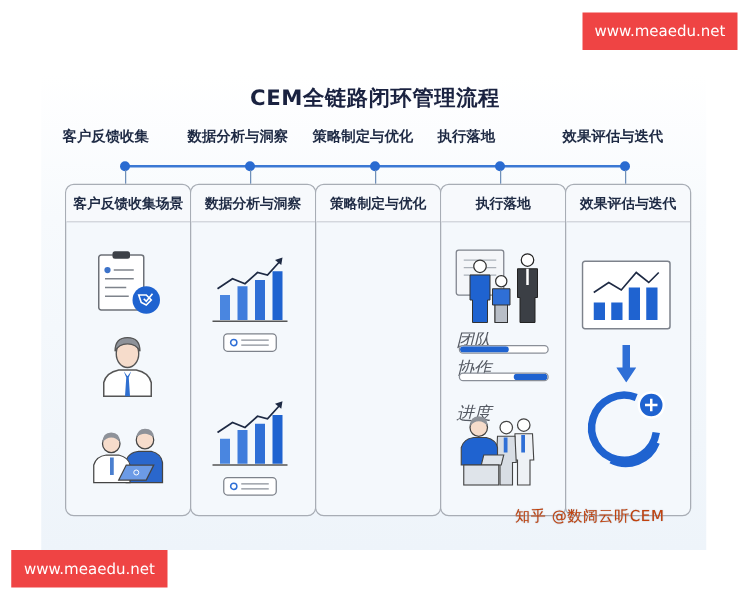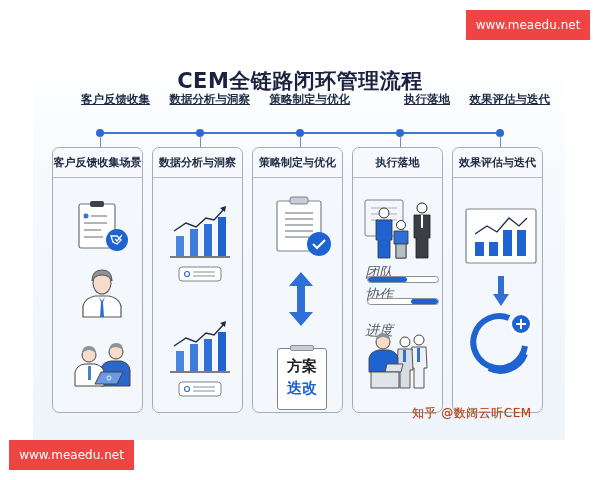--- a/index.html
+++ b/index.html
@@ -5,39 +5,39 @@
   * { box-sizing: border-box; margin: 0; padding: 0; }
   html, body { width: 600px; height: 480px; background: #ffffff; overflow: hidden; }
   body { position: relative; font-family: "DejaVu Sans", "Liberation Sans", sans-serif; }
 
   .panel {
     position: absolute; left: 33px; top: 60px; width: 532px; height: 380px;
     background: linear-gradient(180deg, #ffffff 0%, #f7fafd 30%, #eef4fa 100%);
   }
   .title {
     position: absolute; left: 0; top: 67px; width: 600px; text-align: center;
-    font-size: 21px; font-weight: bold; color: #1a2240; letter-spacing: 0.5px;
+    font-size: 17px; font-weight: bold; color: #1a2240; letter-spacing: 0.5px;
   }
   .step-label {
-    position: absolute; top: 92px; width: 100px; text-align: right;
-    font-size: 11.5px; font-weight: bold; color: #1e2a44; white-space: nowrap; text-decoration: underline;
+    position: absolute; top: 102px; width: 100px; text-align: left;
+    font-size: 11.5px; font-weight: bold; color: #1e2a44; white-space: nowrap;
   }
   .timeline {
     position: absolute; left: 100px; top: 132px; width: 400px; height: 1.5px; background: #3b78d4;
   }
   .dot {
     position: absolute; top: 129px; width: 8px; height: 8px; margin-left: -4px;
     border-radius: 50%; background: #2a6bd1;
   }
   .stem {
     position: absolute; top: 136px; width: 1px; height: 11px; background: #6f8fb8;
   }
 
   .card {
-    position: absolute; top: 147px; width: 91px; height: 266px;
+    position: absolute; top: 147px; width: 101px; height: 266px;
     border: 1px solid #a8adb5; border-radius: 7px;
     background: #f4f8fc;
   }
   .card-head {
     height: 30px; border-bottom: 1px solid #b8bdc5;
     display: flex; align-items: center; justify-content: center;
     font-size: 11px; font-weight: bold; color: #1e2a44; white-space: nowrap;
     background: #f7f9fc; border-radius: 7px 7px 0 0;
   }
   .card-body { position: relative; height: 234px; }
@@ -164,41 +164,20 @@
       <rect x="1" y="1" width="42" height="14" rx="3" fill="#fff" stroke="#7d828b" stroke-width="1"></rect>
       <circle cx="9" cy="8" r="2.5" fill="none" stroke="#2f6fd6" stroke-width="1.2"></circle>
       <line x1="15" y1="6" x2="37" y2="6" stroke="#8a8f98" stroke-width="1"></line>
       <line x1="15" y1="10" x2="37" y2="10" stroke="#8a8f98" stroke-width="1"></line>
     </svg>
   </div>
 </div>
 
 <div class="card" style="left:252px">
   <div class="card-head">策略制定与优化</div>
-  <div class="card-body">
-    <svg style="left:20px;top:18px" width="60" height="62" viewBox="0 0 60 62">
-      <rect x="4" y="5" width="44" height="50" rx="2" fill="#fff" stroke="#7d828b" stroke-width="1.2"></rect>
-      <rect x="17" y="1" width="18" height="7" rx="2" fill="#c8ccd3" stroke="#7d828b" stroke-width="1"></rect>
-      <line x1="12" y1="17" x2="40" y2="17" stroke="#7e838b" stroke-width="1.2"></line>
-      <line x1="12" y1="23" x2="40" y2="23" stroke="#7e838b" stroke-width="1.2"></line>
-      <line x1="12" y1="29" x2="40" y2="29" stroke="#7e838b" stroke-width="1.2"></line>
-      <line x1="12" y1="35" x2="40" y2="35" stroke="#7e838b" stroke-width="1.2"></line>
-      <line x1="12" y1="41" x2="36" y2="41" stroke="#7e838b" stroke-width="1.2"></line>
-      <circle cx="46" cy="48" r="12" fill="#1f63d0"></circle>
-      <path d="M40 48 L44 52 L52 44" fill="none" stroke="#fff" stroke-width="2"></path>
-    </svg>
-    <svg style="left:36px;top:94px" width="24" height="54" viewBox="0 0 24 54">
-      <path d="M12 0 L24 14 L16 14 L16 40 L24 40 L12 54 L0 40 L8 40 L8 14 L0 14 Z" fill="#2f6fd6"></path>
-    </svg>
-    <div class="plan-note">
-      <div class="plan-clip"></div>
-      <div class="plan-line1">方案</div>
-      <div class="plan-line2">迭改</div>
-    </div>
-  </div>
 </div>
 
 <div class="card" style="left:352px">
   <div class="card-head">执行落地</div>
   <div class="card-body">
     <svg style="left:10px;top:20px" width="76" height="62" viewBox="0 0 76 62">
       <rect x="2" y="2" width="38" height="36" rx="2" fill="#f4f6f9" stroke="#7d828b" stroke-width="1"></rect>
       <line x1="8" y1="10" x2="34" y2="10" stroke="#aab0b8" stroke-width="1"></line>
       <line x1="8" y1="16" x2="34" y2="16" stroke="#aab0b8" stroke-width="1"></line>
       <line x1="8" y1="22" x2="34" y2="22" stroke="#aab0b8" stroke-width="1"></line>

